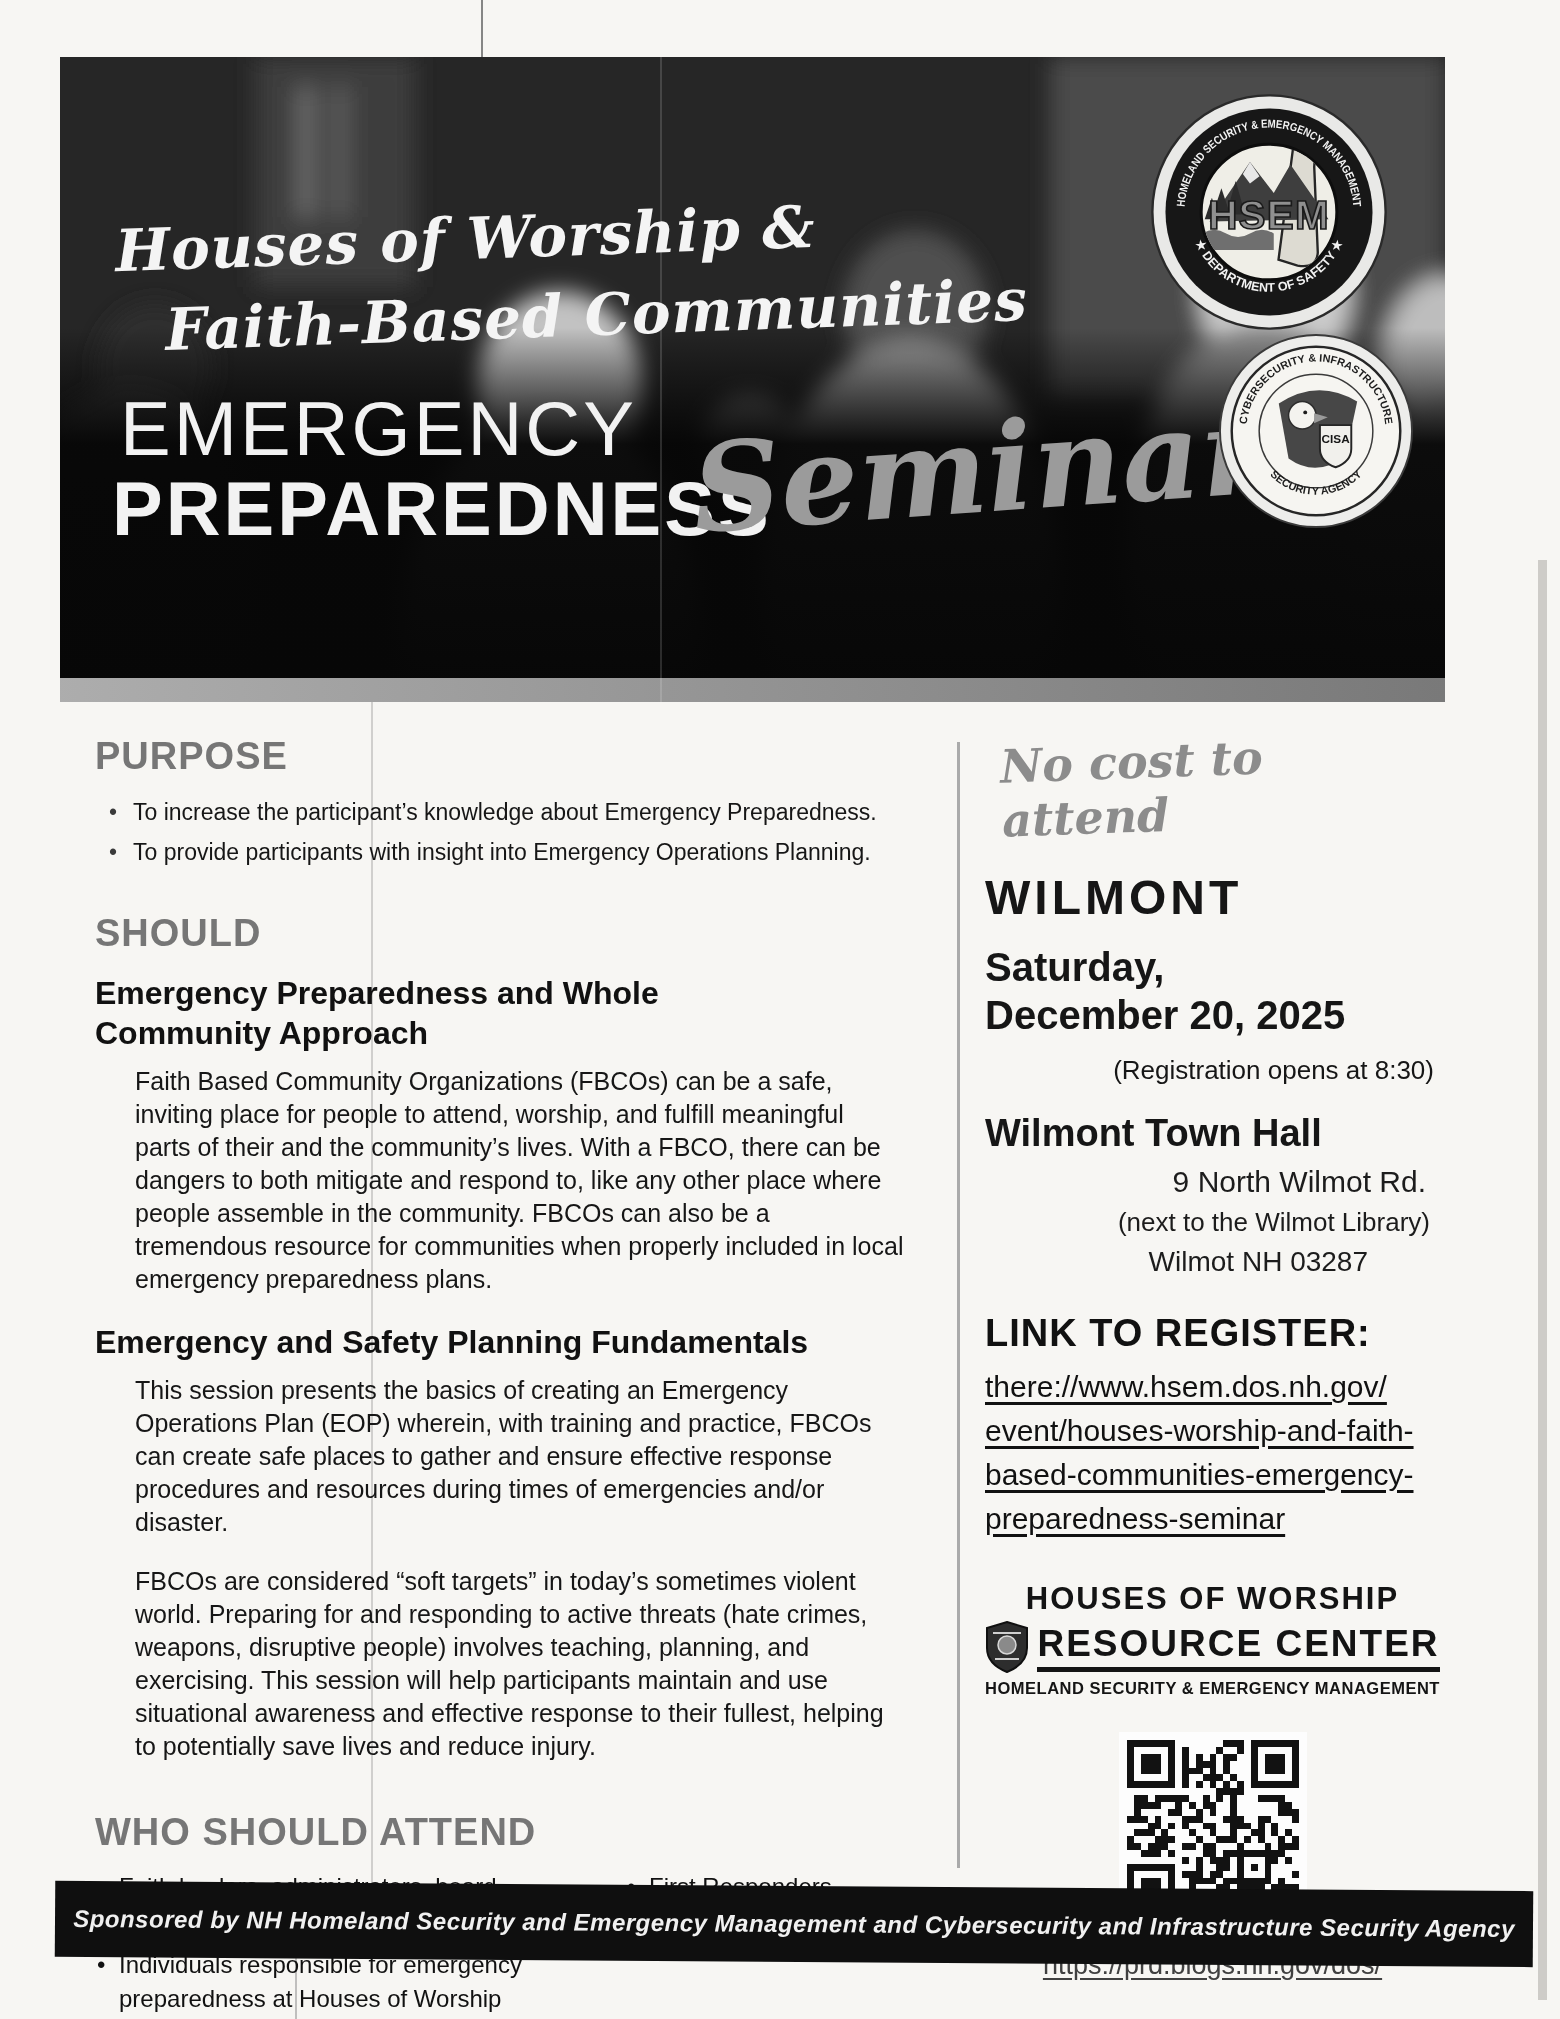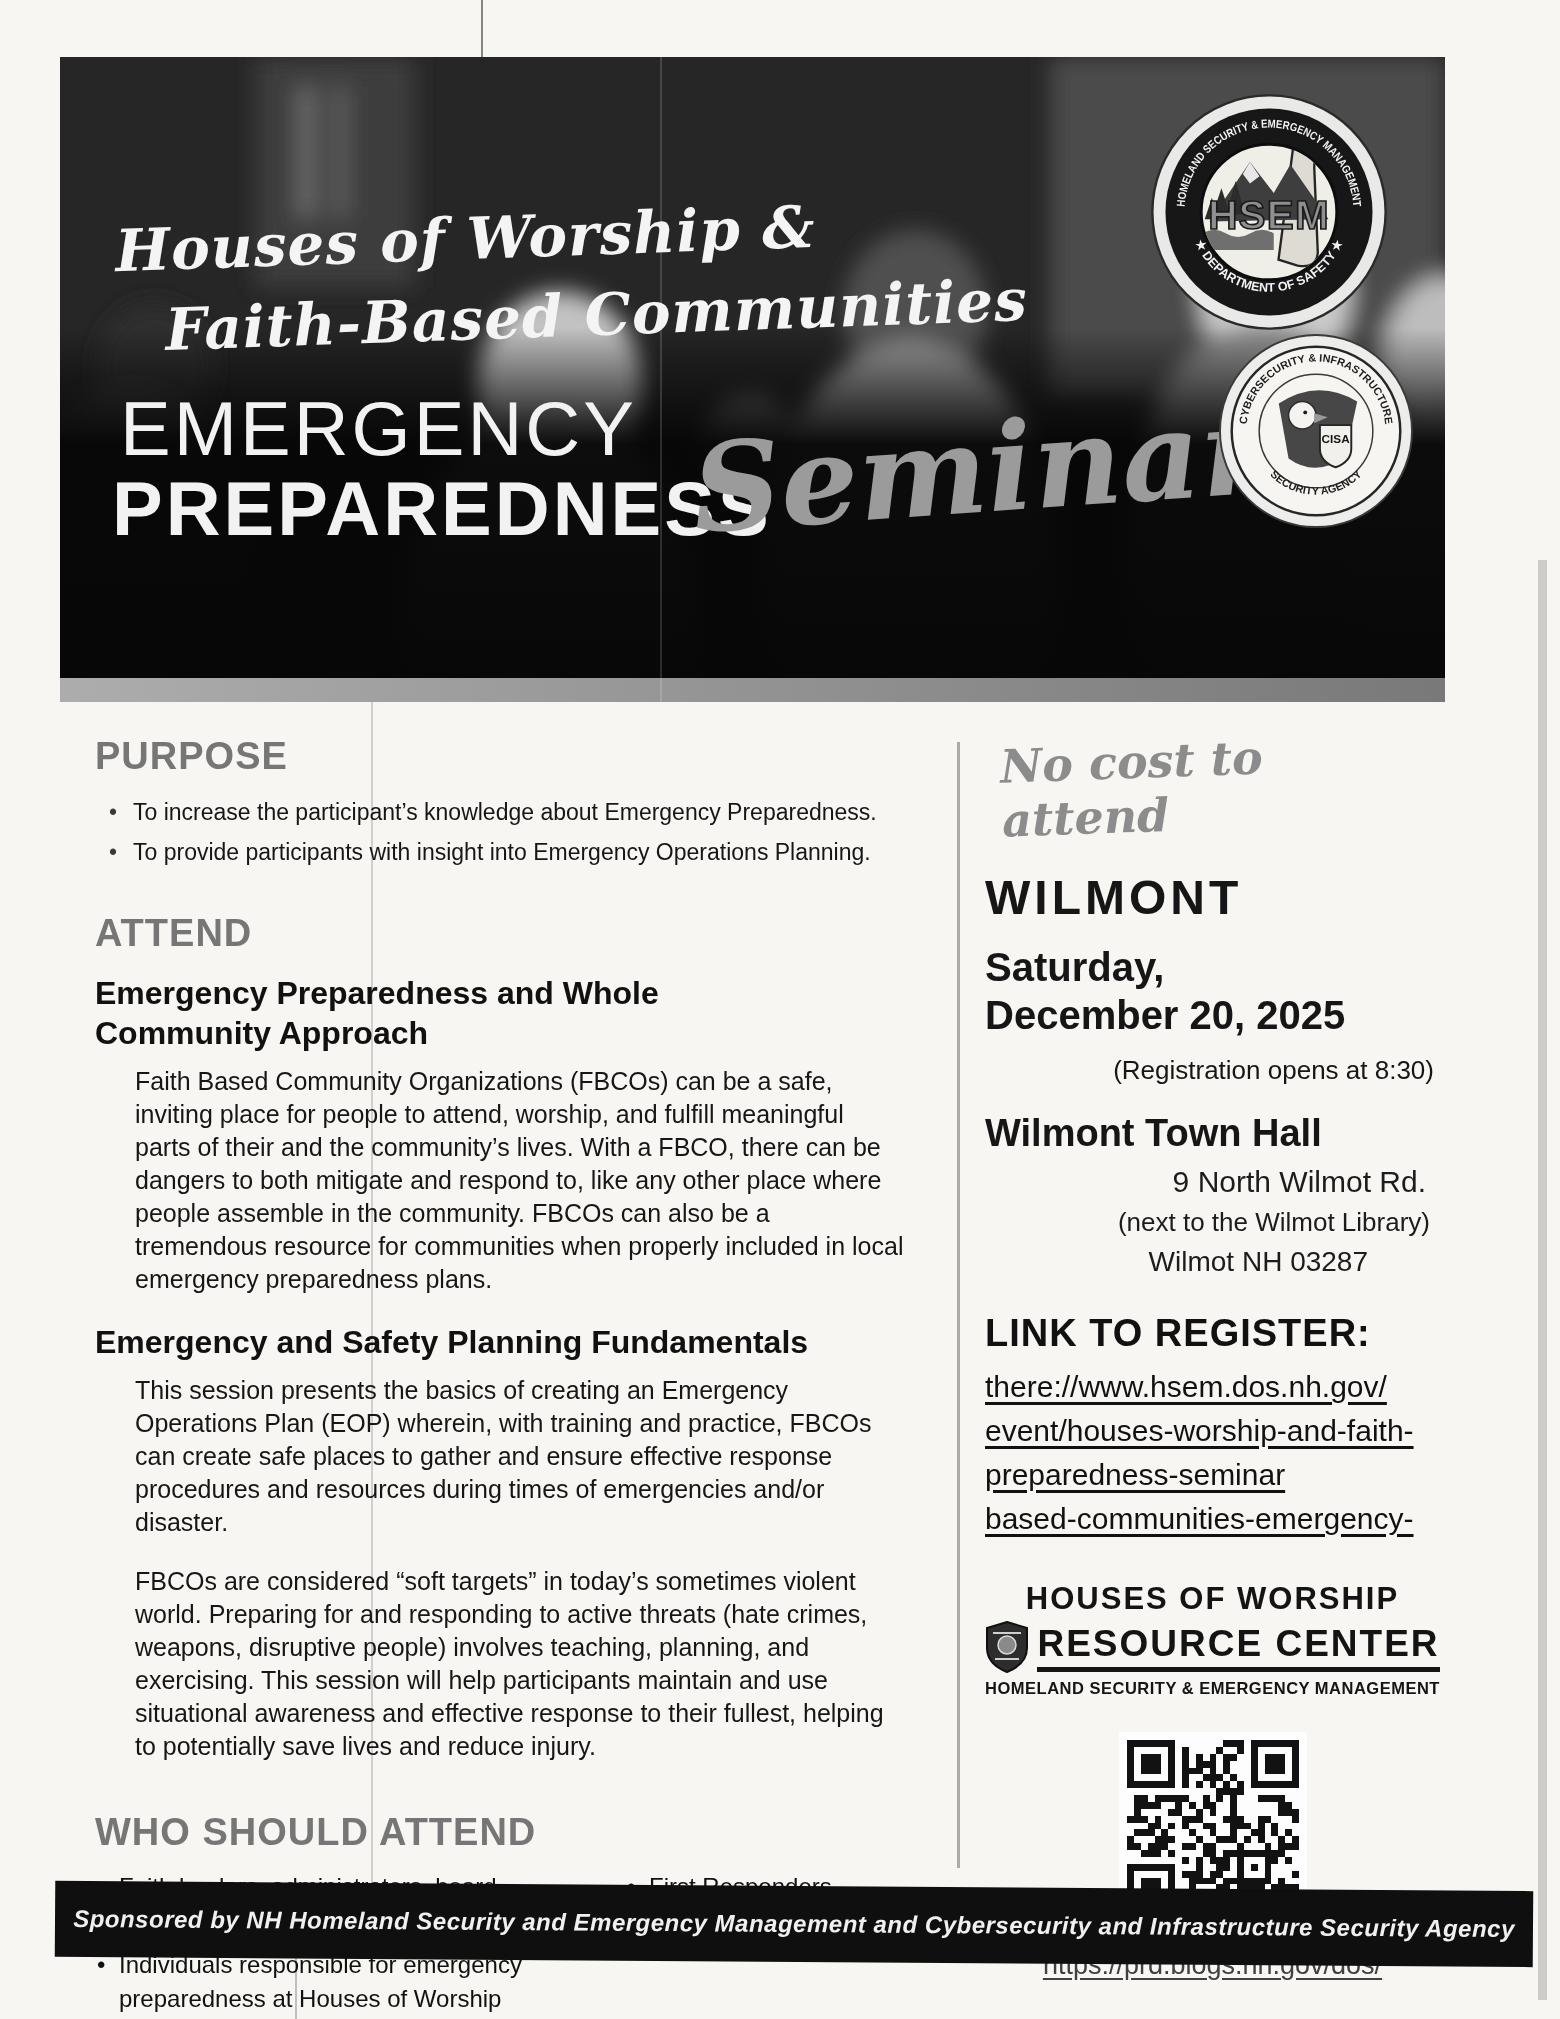--- a/index.html
+++ b/index.html
@@ -190,21 +190,21 @@
 
     <section>
       <h2 class="gray-head">PURPOSE</h2>
       <ul class="purpose-list">
         <li><span>To increase the participant’s knowledge about Emergency Preparedness.</span></li>
         <li><span>To provide participants with insight into Emergency Operations Planning.</span></li>
       </ul>
     </section>
 
     <section class="topics-block">
-      <h2 class="gray-head">ATTEND</h2>
+      <h2 class="gray-head">SHOULD</h2>
 
       <div class="topic">
         <h3>Emergency Preparedness and Whole Community Approach</h3>
         <p>Faith Based Community Organizations (FBCOs) can be a safe, inviting place for people to attend, worship, and fulfill meaningful parts of their and the community’s lives. With a FBCO, there can be dangers to both mitigate and respond to, like any other place where people assemble in the community. FBCOs can also be a tremendous resource for communities when properly included in local emergency preparedness plans.</p>
       </div>
 
       <div class="topic">
         <h3>Emergency and Safety Planning Fundamentals</h3>
         <p>This session presents the basics of creating an Emergency Operations Plan (EOP) wherein, with training and practice, FBCOs can create safe places to gather and ensure effective response procedures and resources during times of emergencies and/or disaster.</p>
       </div>
@@ -245,22 +245,22 @@
 
     <div class="venue">Wilmont Town Hall</div>
     <div class="addr1">9 North Wilmot Rd.</div>
     <div class="addr2">(next to the Wilmot Library)</div>
     <div class="addr3">Wilmot NH 03287</div>
 
     <div class="register-head">LINK TO REGISTER:</div>
     <div class="register-links">
       <span class="url-line">there://www.hsem.dos.nh.gov/</span>
       <span class="url-line">event/houses-worship-and-faith-</span>
+      <span class="url-line">based-communities-emergency-</span>
       <span class="url-line">preparedness-seminar</span>
-      <span class="url-line">based-communities-emergency-</span>
     </div>
 
     <div class="rc-block">
       <div class="rc-line1">HOUSES OF WORSHIP</div>
       <div class="rc-row">
         <svg class="rc-shield" viewBox="0 0 44 52" aria-hidden="true">
           <path d="M22,1 L42,7 V27 Q42,43 22,51 Q2,43 2,27 V7 Z" fill="#2d2d2d" stroke="#101010" stroke-width="2"></path>
           <circle cx="22" cy="24" r="9" fill="#8a8a8a" stroke="#d8d8d8" stroke-width="1.5"></circle>
           <path d="M8,12 h28" stroke="#cfcfcf" stroke-width="2"></path>
           <path d="M10,38 h24" stroke="#cfcfcf" stroke-width="2"></path>

